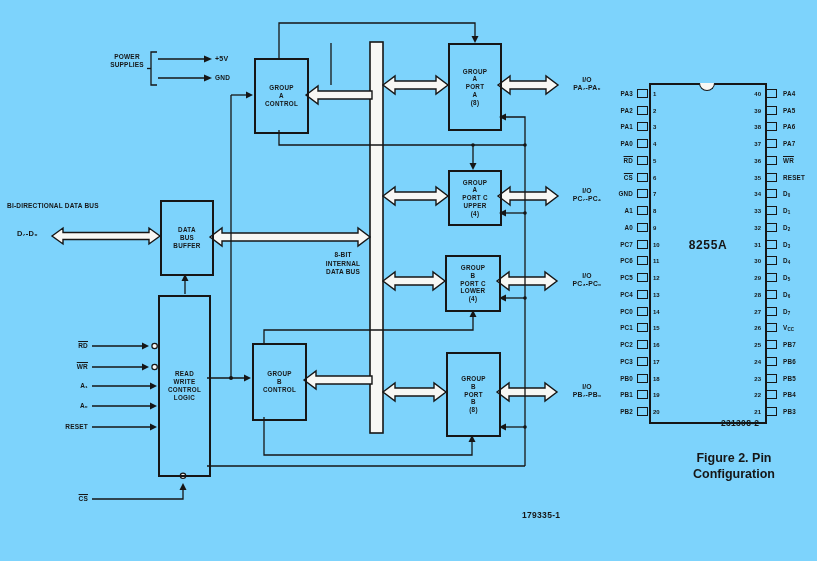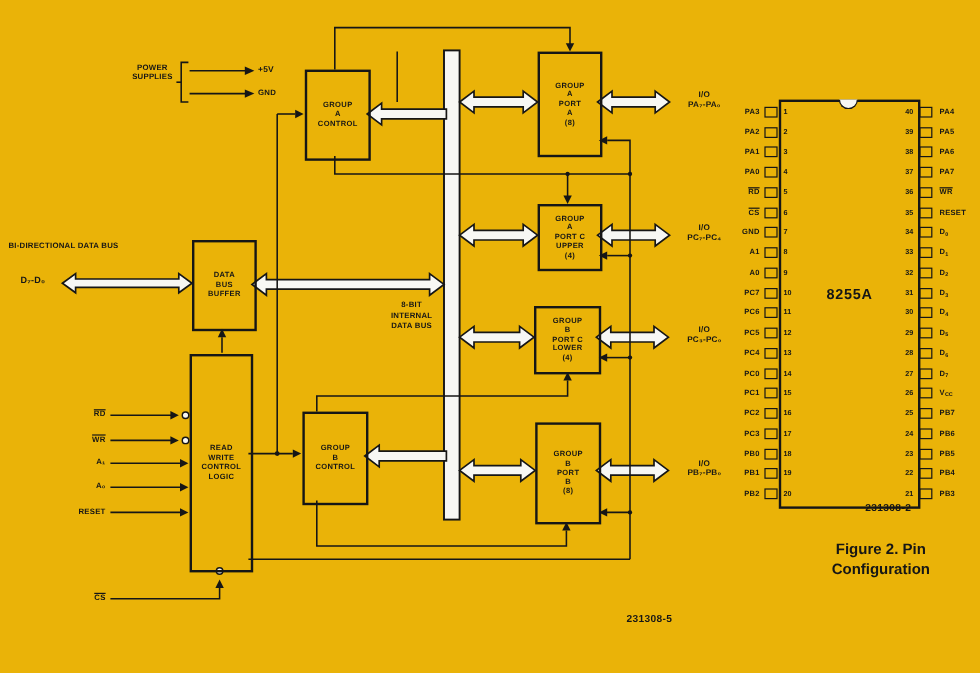--- a/index.html
+++ b/index.html
@@ -1,17 +1,17 @@
 <!DOCTYPE html>
 <html><head>
 <meta charset="utf-8">
 <title>8255A</title>
 <style>
   html,body{margin:0;padding:0;background:#e9e9e6;}
-  .page{position:relative;width:817px;height:561px;background:#eab308;overflow:hidden;
+  .page{position:relative;width:817px;height:561px;background:#7dd3fc;overflow:hidden;
         font-family:"Liberation Sans",sans-serif;color:#161616;}
   .page *{box-sizing:content-box;}
   svg.wires{position:absolute;left:0;top:0;}
   .pre{white-space:pre-line;}
   .ov{text-decoration:overline;}
   .lbl{position:absolute;font-weight:bold;letter-spacing:.2px;line-height:8px;}
   .block{position:absolute;border:2.5px solid #161616;display:flex;align-items:center;justify-content:center;
          text-align:center;font-weight:bold;font-size:6.3px;line-height:7.8px;letter-spacing:.3px;}
   
   .power-lbl{left:98px;top:53px;width:58px;text-align:center;font-size:6.5px;}
@@ -205,21 +205,21 @@
 
   <div class="lbl iolbl pre" style="top:76px">I/O
 PA₇-PA₀</div>
   <div class="lbl iolbl pre" style="top:187px">I/O
 PC₇-PC₄</div>
   <div class="lbl iolbl pre" style="top:272px">I/O
 PC₃-PC₀</div>
   <div class="lbl iolbl pre" style="top:383px">I/O
 PB₇-PB₀</div>
 
-  <div class="lbl ref" style="left:522px;top:511px">231308-5</div>
+  <div class="lbl ref" style="left:522px;top:511px">179335-1</div>
 
   <div class="pincfg">
     <div class="chip-body"></div>
     <div class="chip-notch"></div>
     <div class="pin-rows">
         <div class="pin-row" style="top: 14px;">
           <span class="pl-label pin-label">PA3</span>
           <span class="pbox pbox-l"></span>
           <span class="pl-num pin-num">1</span>
           <span class="pr-num pin-num">40</span>

